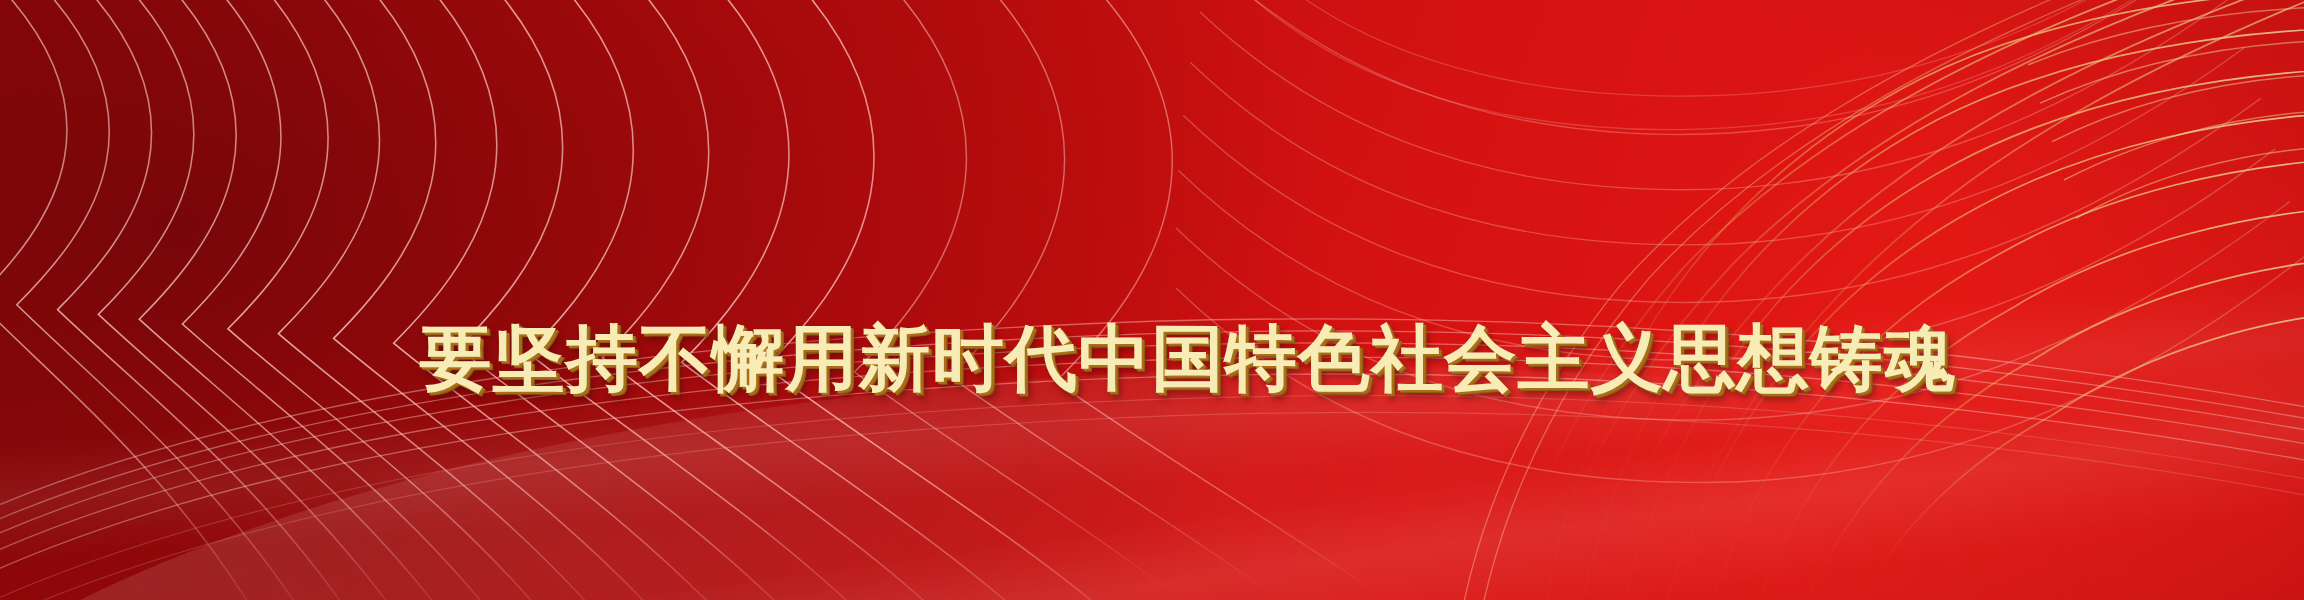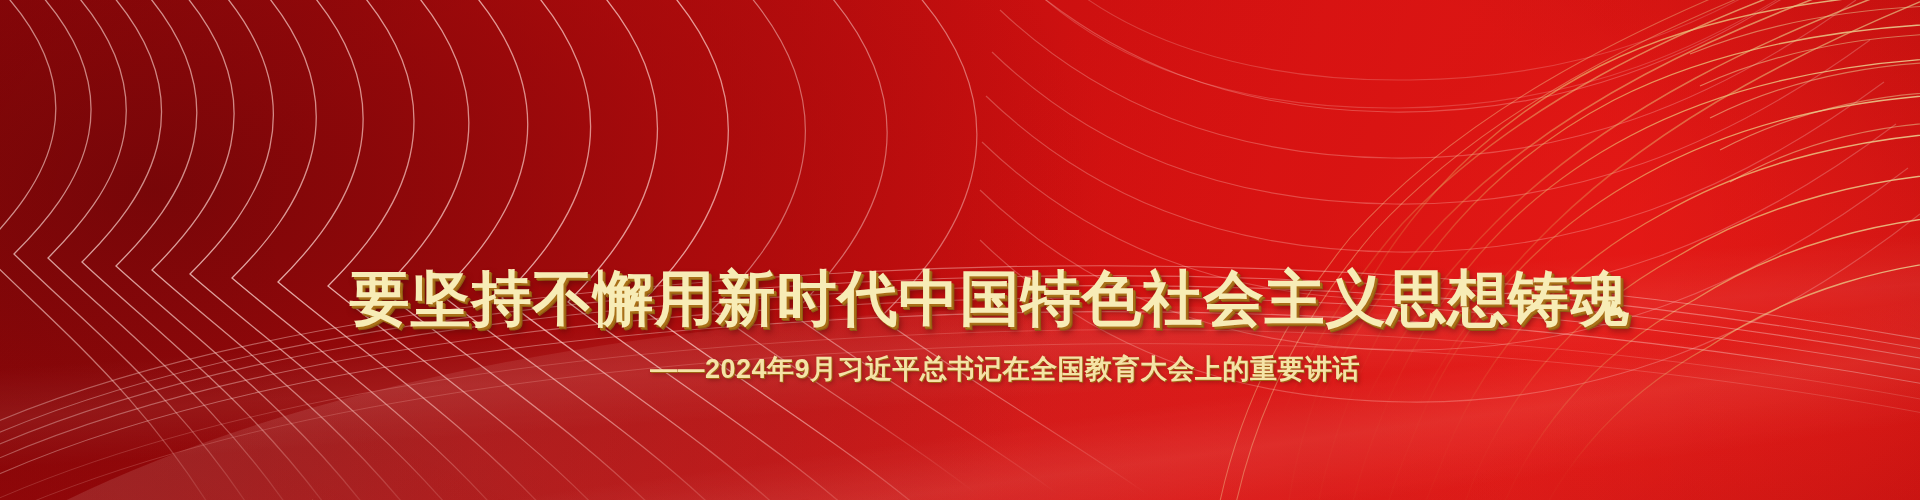--- a/index.html
+++ b/index.html
@@ -214,16 +214,15 @@
   <div class="sheen"></div>
   <div class="vignette"></div>
 
   <div class="content">
 
     <div class="headline">
       <span class="l1">要坚持不懈用新时代中国特色社会主义思想铸魂</span>
       <span class="l2">育人，实施新时代立德树人工程。</span>
     </div>
 
-    <div class="attribution">——2024年9月习近平总书记在全国教育大会上的重要讲话</div>
 
   </div>
 </div>
 
 </body></html>

